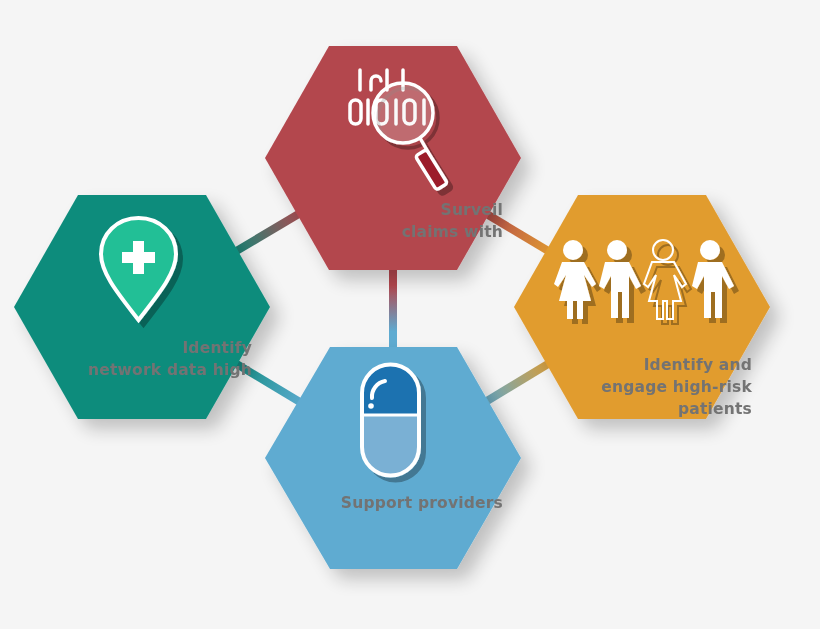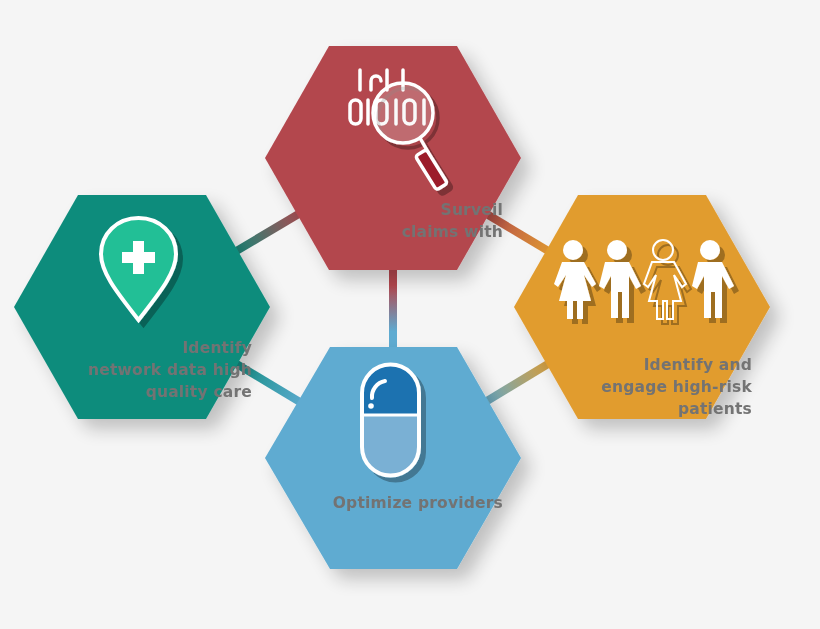--- a/index.html
+++ b/index.html
@@ -121,22 +121,21 @@
   </g>
 </svg>
 
 <div class="label" style="left:283px; top:199px;">
   <span>Surveil</span>
   <span>claims with</span>
 </div>
 <div class="label" style="left:32px; top:337px;">
   <span>Identify</span>
   <span>network data high</span>
-  <span>quality care</span>
 </div>
 <div class="label" style="left:532px; top:334px;margin-top:20px;">
   <span>Identify and</span>
   <span>engage high-risk</span>
   <span>patients</span>
 </div>
 <div class="label" style="left:283px; top:492px;">
-  <span>Optimize providers</span>
+  <span>Support providers</span>
 </div>
 
 </body></html>

